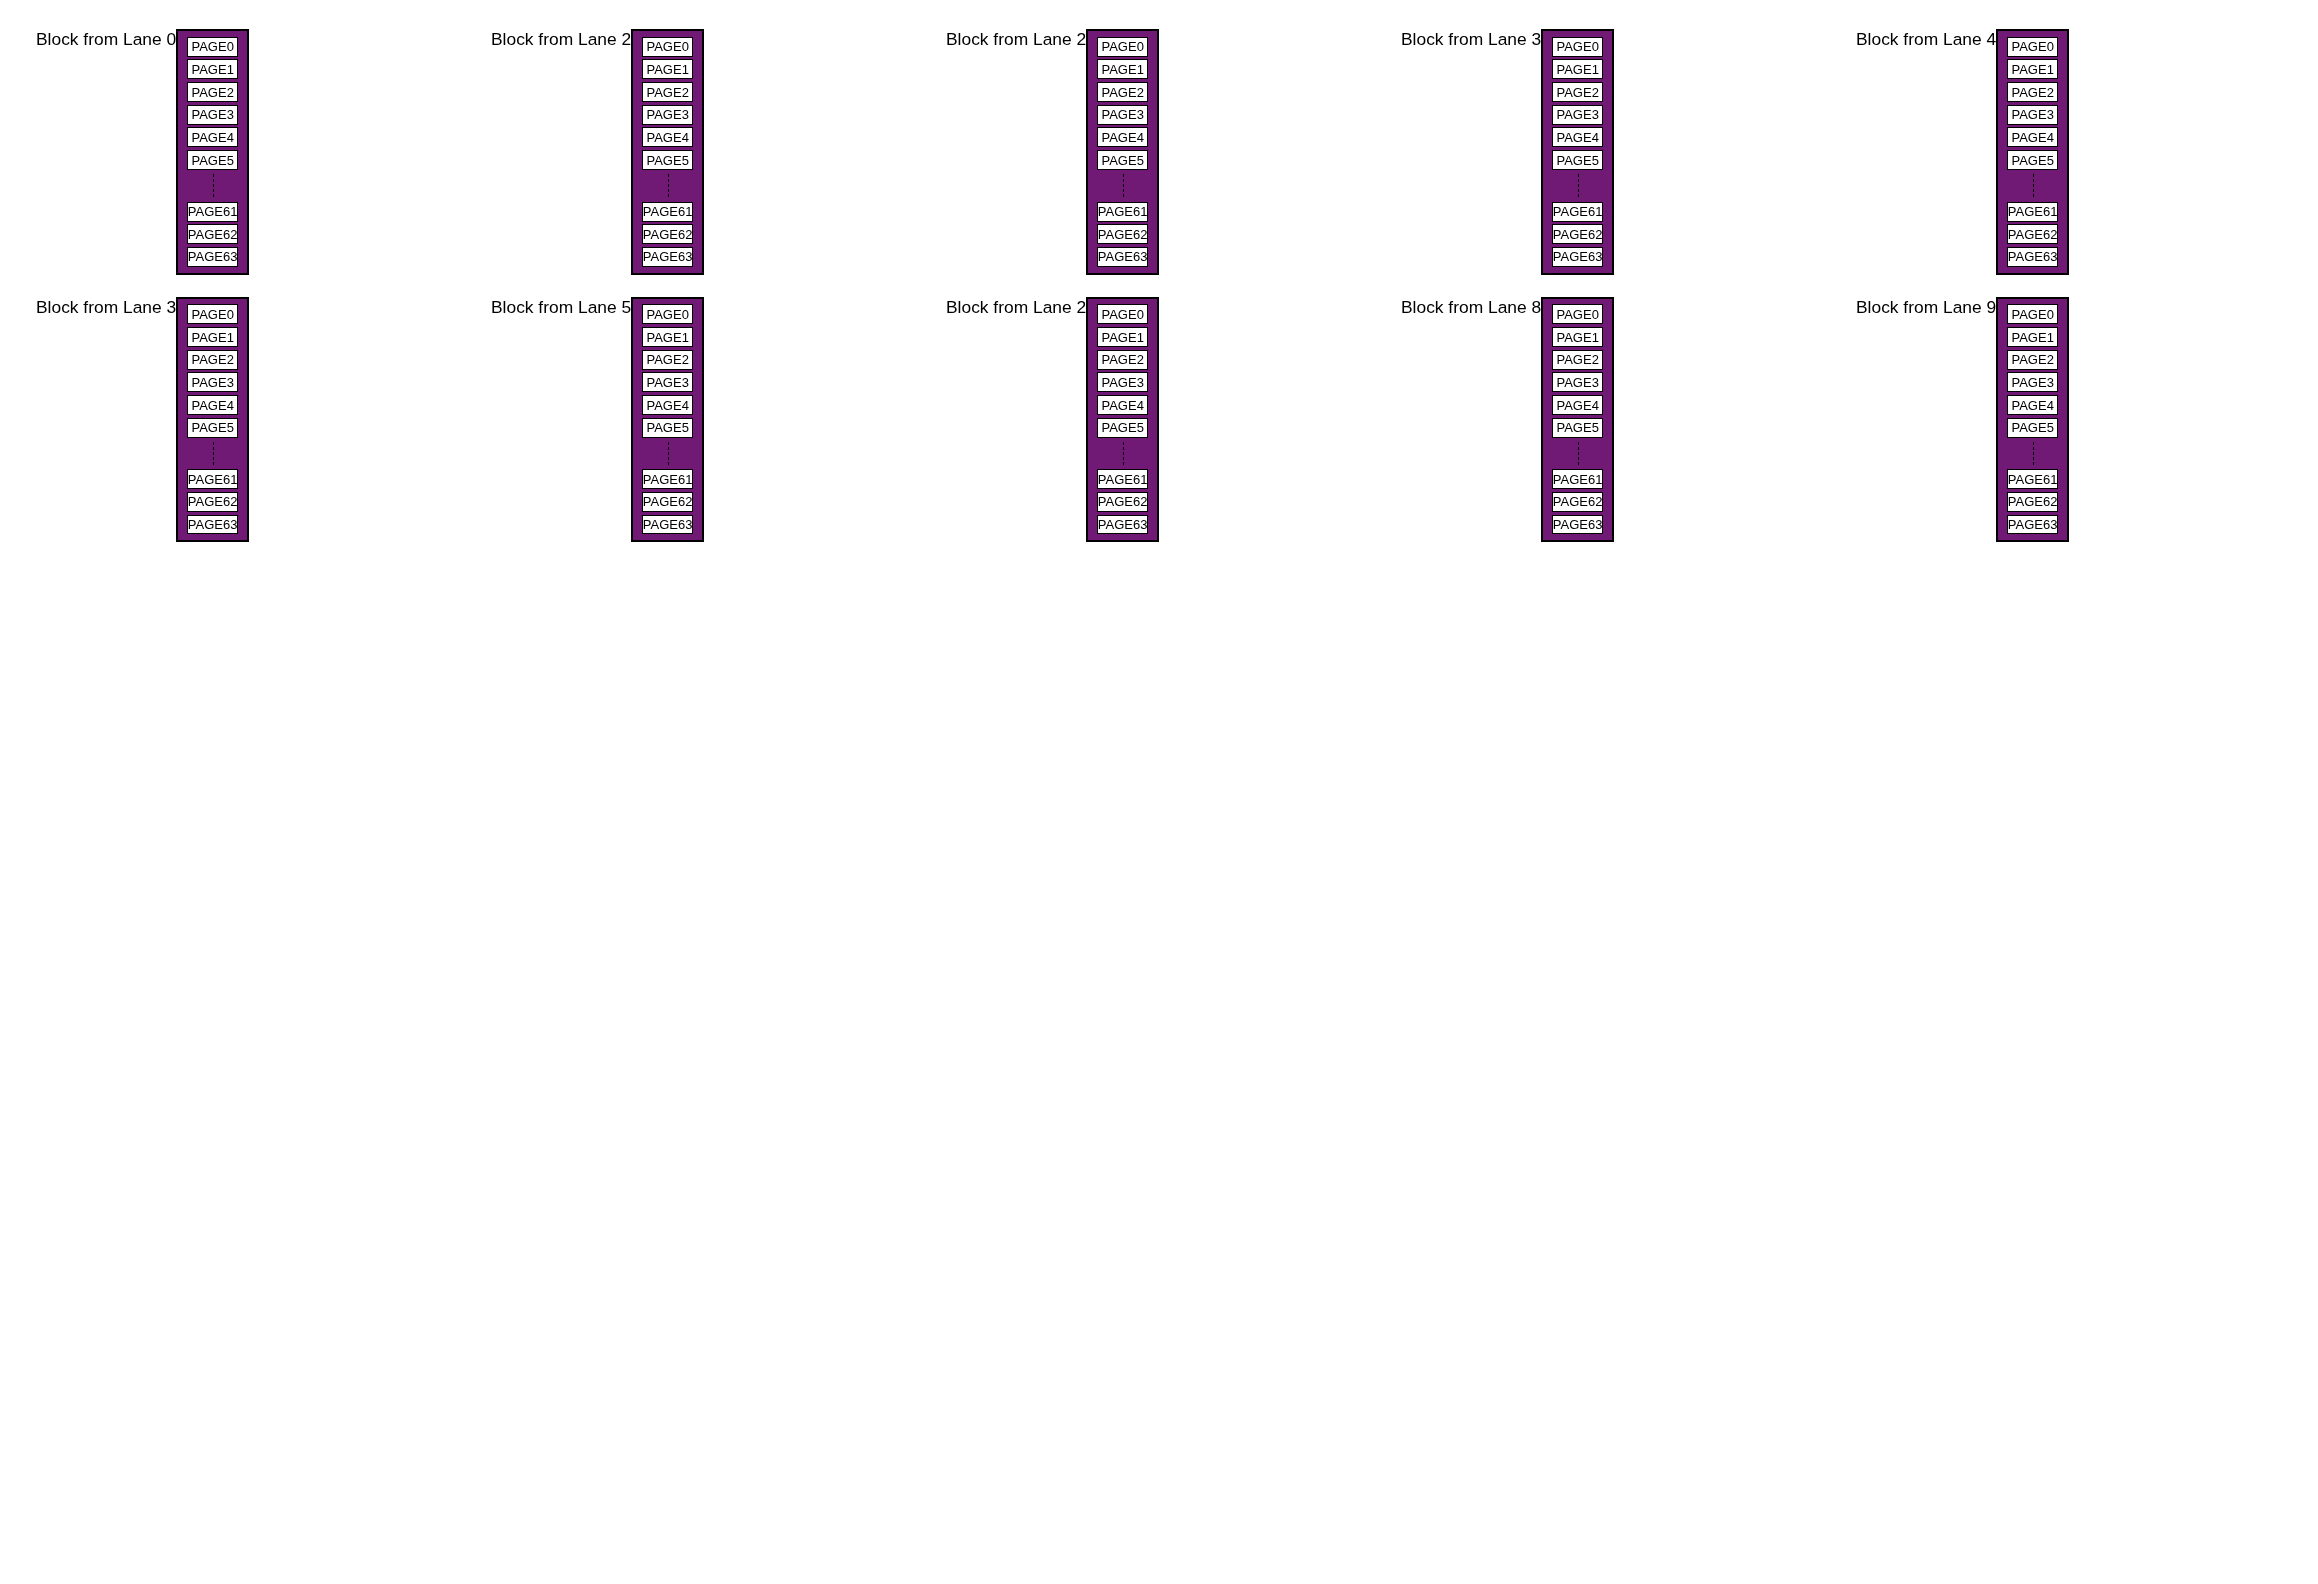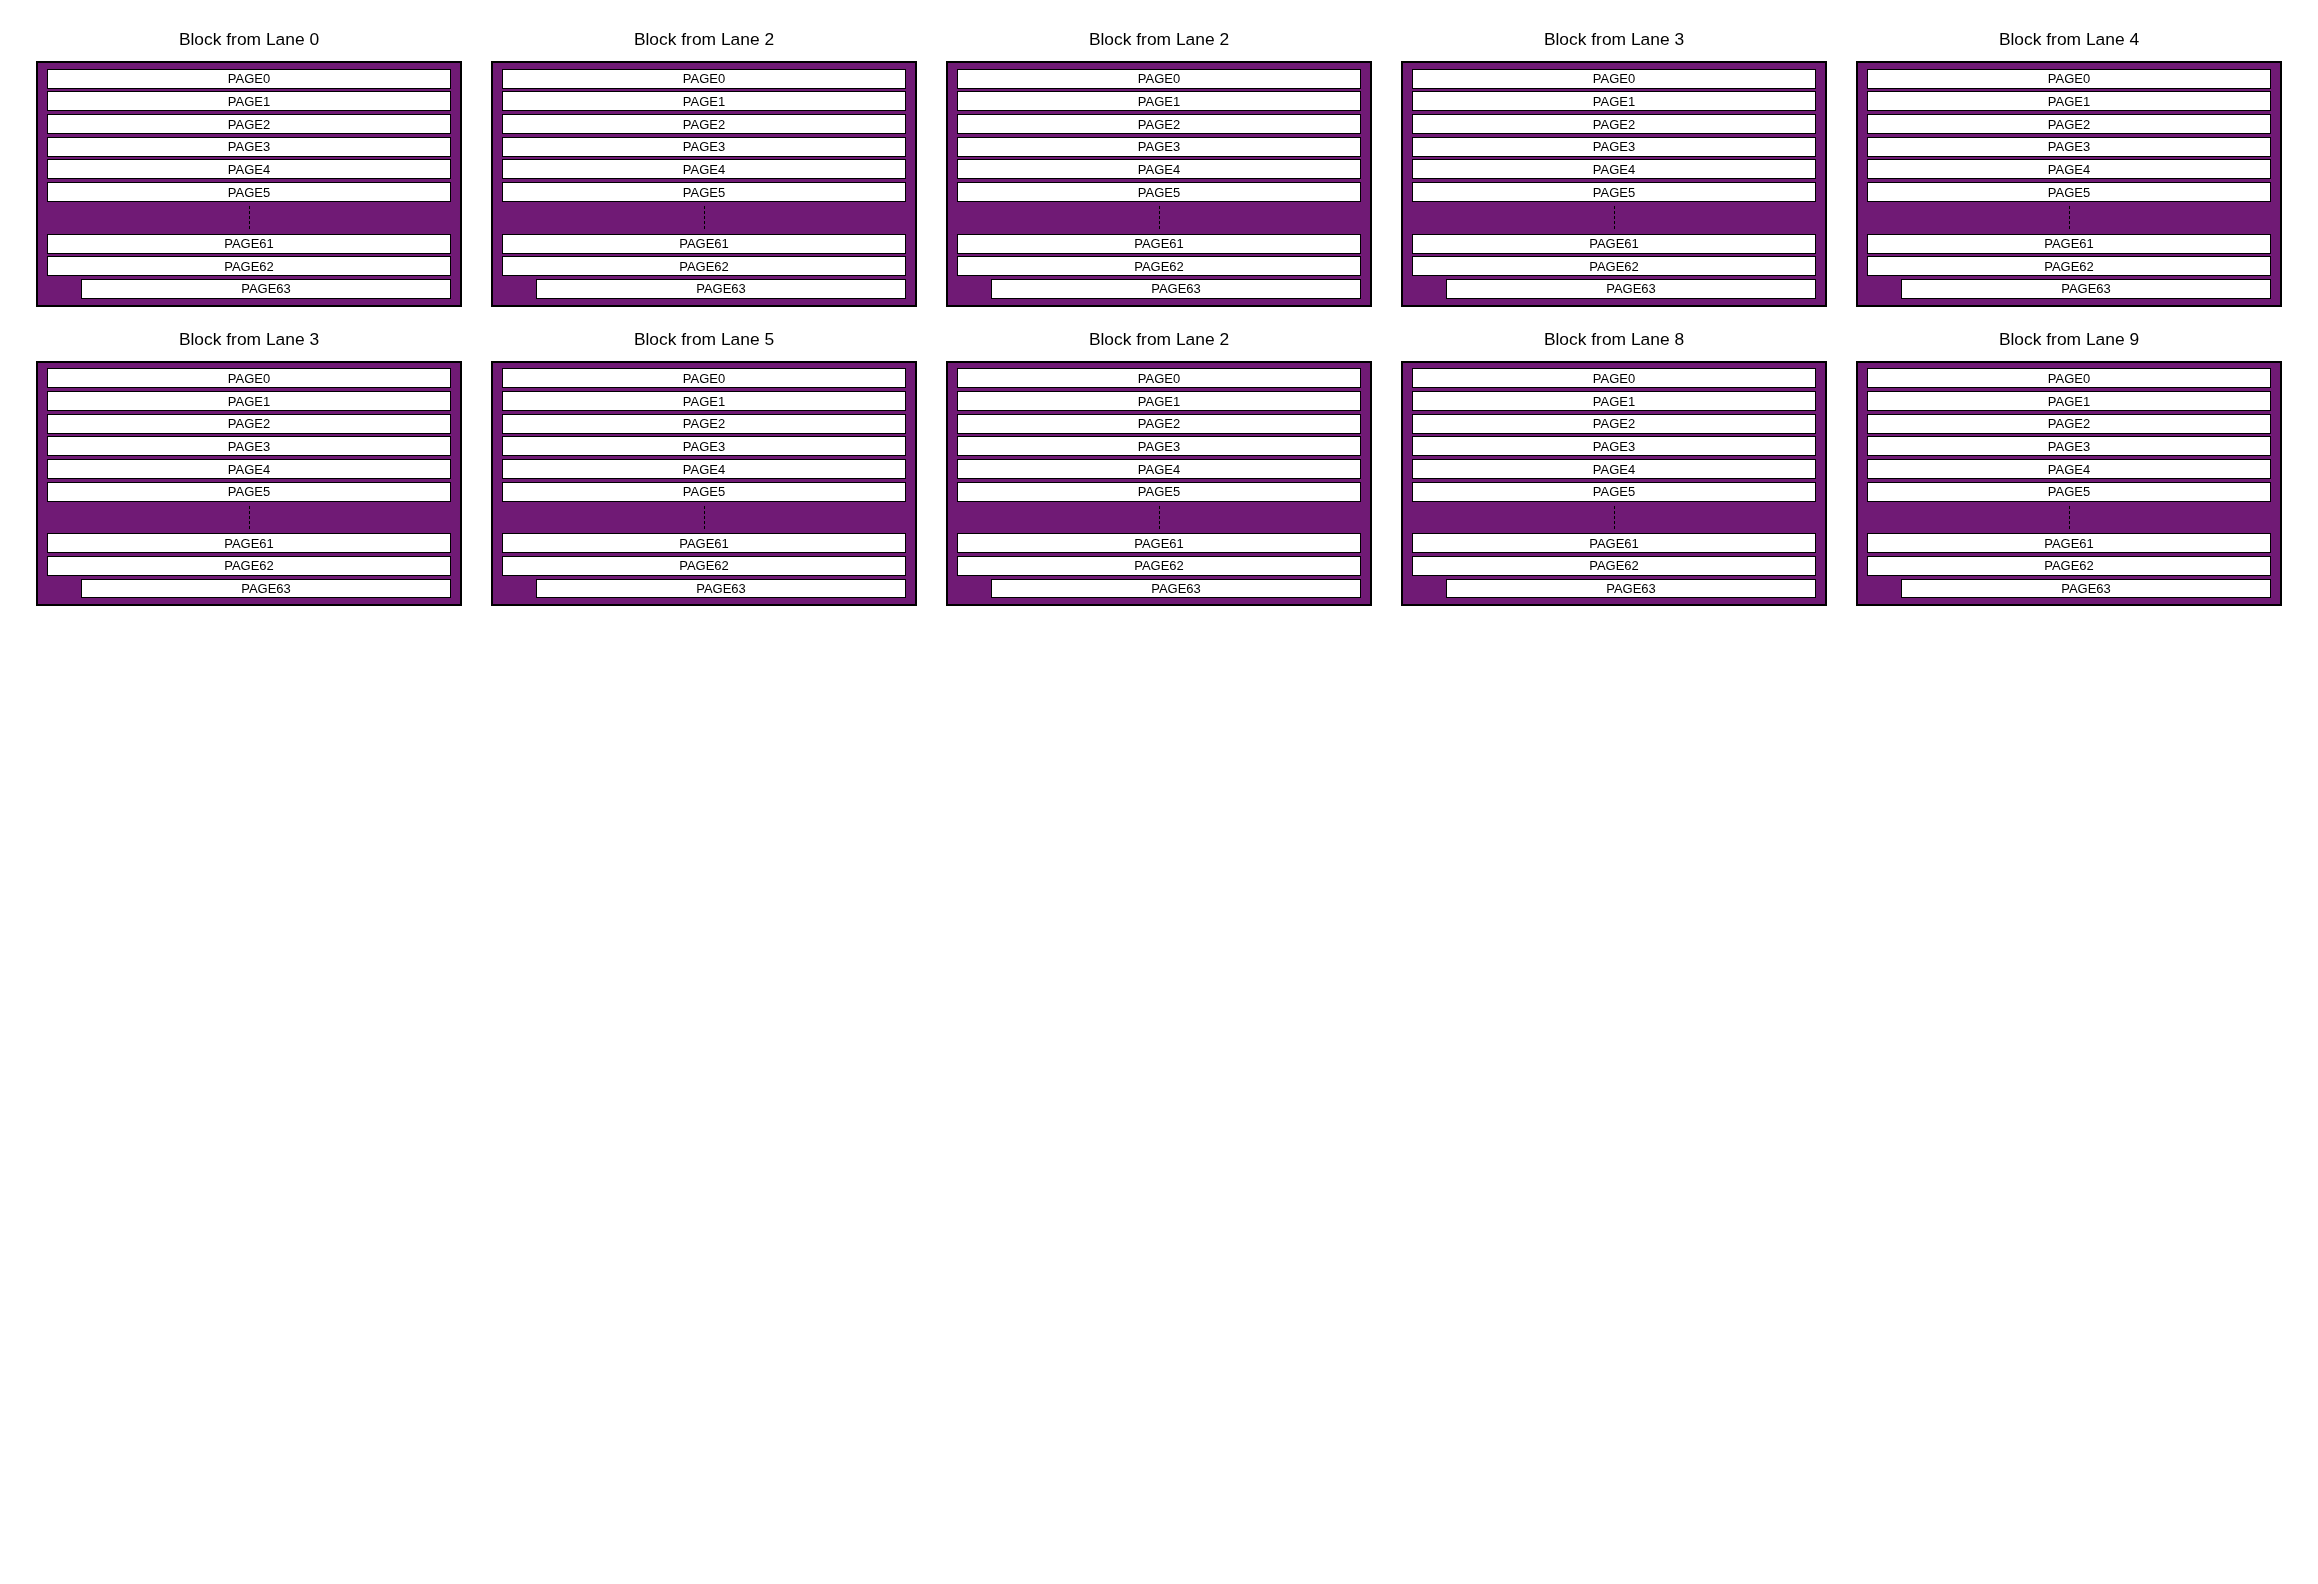--- a/index.html
+++ b/index.html
@@ -12,21 +12,21 @@
       background: #ffffff;
       padding: 29px 36px;
     }
     .grid {
       display: grid;
       grid-template-columns: repeat(5, 1fr);
       gap: 22px 29px;
     }
     .lane-group {
       display: flex;
-      flex-direction: column;
+      flex-direction: row;
     }
     .lane-title {
       font-size: 17.4px;
       font-weight: normal;
       text-align: center;
       margin-bottom: 11px;
       color: #000;
     }
     .block {
       border: 2.2px solid #000;
@@ -37,21 +37,20 @@
       border: 1.4px solid #000;
       text-align: center;
       font-size: 13px;
       padding: 1.4px 0;
       margin-bottom: 2.9px;
       background: #fff;
       color: #000;
     }
     .page-cell:last-child {
       margin-bottom: 0;
-      margin-left: 34px;
     }
     .ellipsis {
       text-align: center;
       height: 26px;
       position: relative;
       margin-bottom: 2.9px;
     }
     .ellipsis::before {
       content: '';
       position: absolute;

